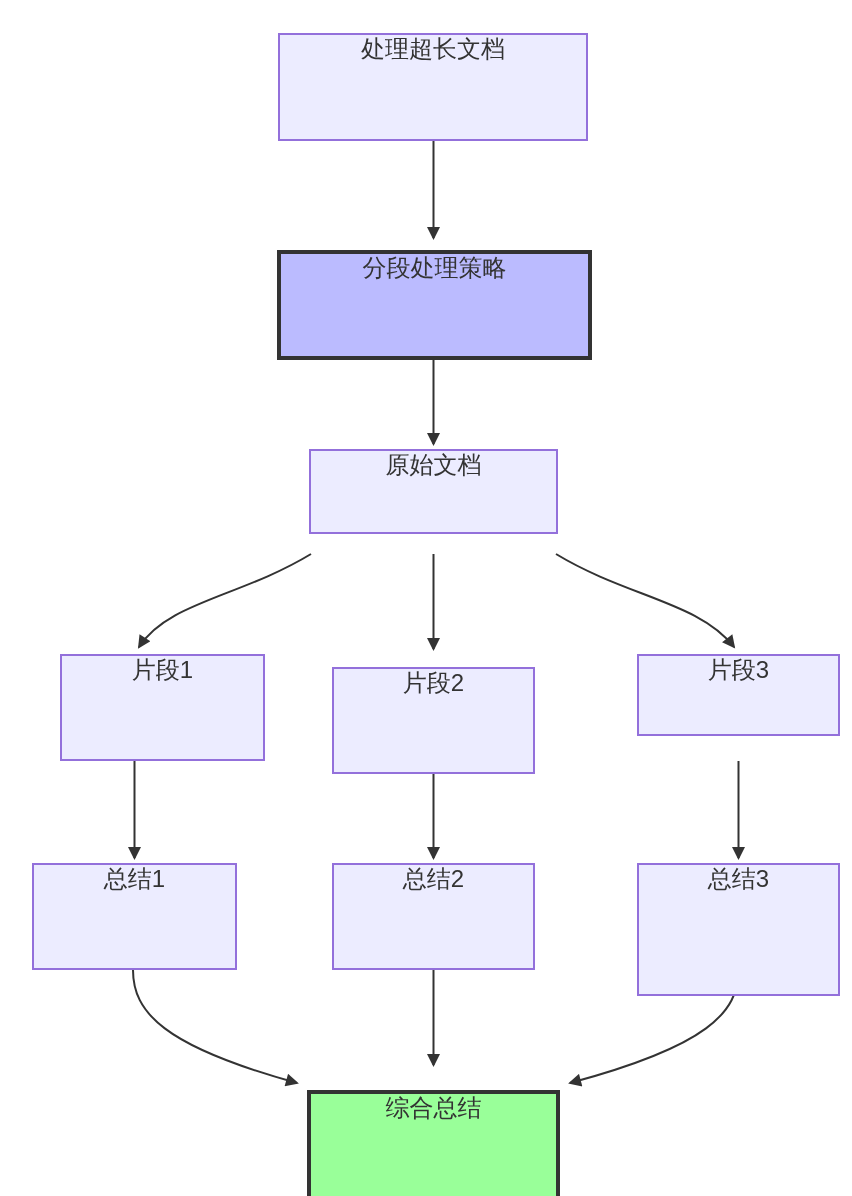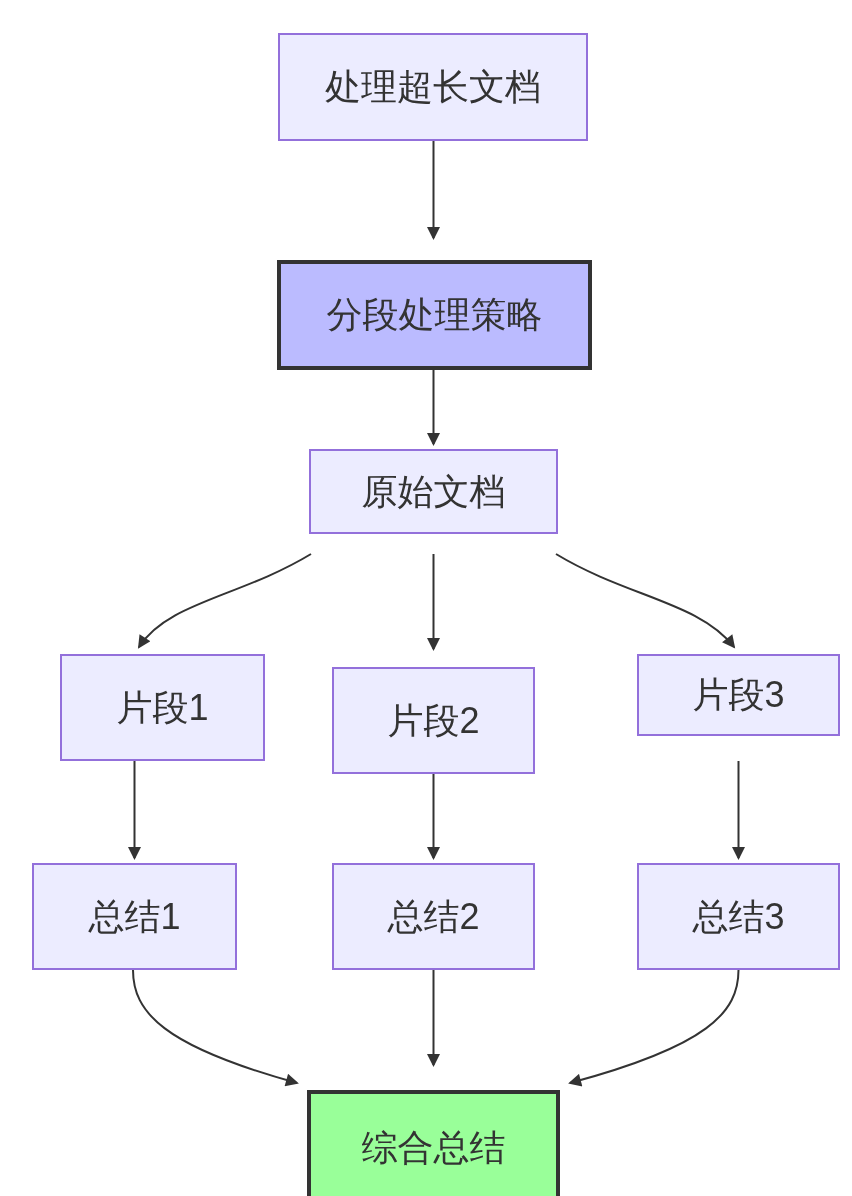--- a/index.html
+++ b/index.html
@@ -18,48 +18,47 @@
   }
   .edge {
     fill: none;
     stroke: var(--edge, #333333);
     stroke-width: 2px;
   }
   .node {
     position: absolute;
     box-sizing: border-box;
     display: flex;
-    align-items: center;
     justify-content: center;
     background: var(--node-fill, #ECECFF);
     border: 2px solid var(--node-border, #9370DB);
     color: var(--text, #333333);
-    font-size: 36px;
+    font-size: 24px;
     line-height: 1.2;
     text-align: center;
     white-space: nowrap;
   }
   .node.emph-purple {
     background: var(--emphasis-purple-fill, #BBBBFF);
     border: 4px solid var(--emphasis-border, #333333);
   }
   .node.emph-green {
     background: var(--emphasis-green-fill, #99FF99);
     border: 4px solid var(--emphasis-border, #333333);
   }
   
   .n-a  { left: 278px; top: 33px;   width: 310px; height: 108px; }
-  .n-b  { left: 277px; top: 260px;  width: 315px; height: 110px; }
+  .n-b  { left: 277px; top: 250px;  width: 315px; height: 110px; }
   .n-c  { left: 309px; top: 449px;  width: 249px; height: 85px; }
   .n-d1 { left: 32px;  top: 654px;  width: 205px; height: 107px; margin-left: 28px; }
   .n-d2 { left: 332px; top: 654px;  width: 203px; height: 107px; margin-top: 13px; }
   .n-d3 { left: 637px; top: 654px;  width: 203px; height: 82px; }
   .n-e1 { left: 32px;  top: 863px;  width: 205px; height: 107px; }
   .n-e2 { left: 332px; top: 863px;  width: 203px; height: 107px; }
-  .n-e3 { left: 637px; top: 863px;  width: 203px; height: 107px; }
+  .n-e3 { left: 637px; top: 863px;  width: 203px; height: 133px; }
   .n-f  { left: 307px; top: 1070px; width: 253px; height: 116px; margin-top: 20px; }
 </style>
 </head>
 <body>
 
 <div class="canvas">
 
   <svg class="edges" viewBox="0 0 852 1196" xmlns="http://www.w3.org/2000/svg">
     <defs>
       <marker id="arrowhead" viewBox="0 0 10 10" refX="8.5" refY="5" markerWidth="7" markerHeight="6.5" orient="auto-start-reverse" markerUnits="strokeWidth">

